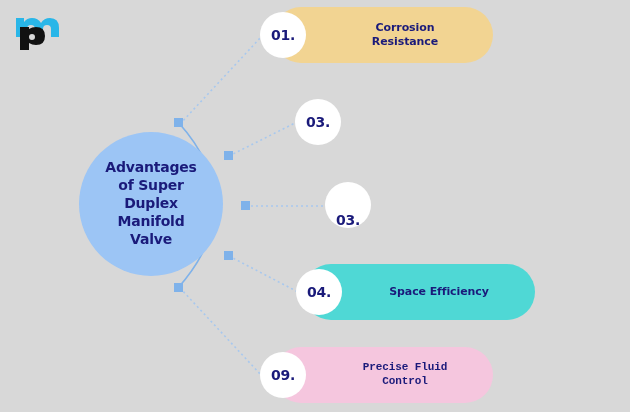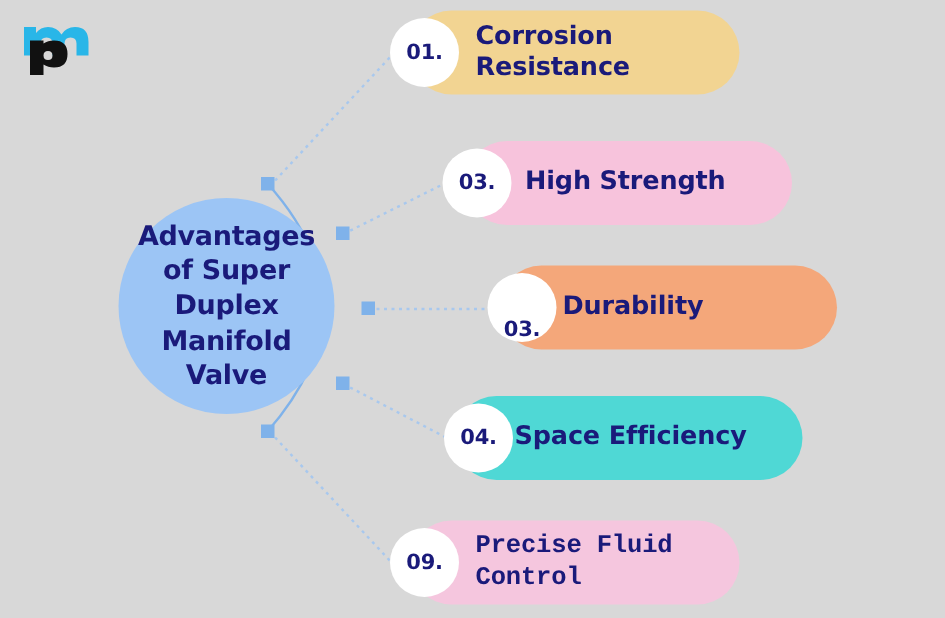--- a/index.html
+++ b/index.html
@@ -46,42 +46,42 @@
     width: 144px;
     height: 144px;
     border-radius: 50%;
     background: #9cc5f5;
     display: flex;
     align-items: center;
     justify-content: center;
   }
   #hub-text {
     color: #1a1a7a;
-    font-size: 18px;
+    font-size: 14px;
     font-weight: bold;
     line-height: 1.28;
     text-align: center;
     letter-spacing: -0.2px;
     white-space: pre-line;
   }
 
   
   .pill {
     position: absolute;
     height: 56px;
     border-radius: 28px;
     display: flex;
     align-items: center;
   }
   .pill-label {
     color: #1a1a7a;
-    font-size: 17px;
+    font-size: 11px;
     font-weight: bold;
     line-height: 1.25;
-    text-align: left;
+    text-align: center;
     width: 100%;
     letter-spacing: -0.1px;
     white-space: pre-line;
   }
 
   
   .badge {
     position: absolute;
     width: 46px;
     height: 46px;
@@ -134,26 +134,20 @@
 of Super
 Duplex
 Manifold
 Valve</div>
   </div>
 
   <div class="pill" style="left: 273px; top: 7px; width: 220px; background: rgb(242, 212, 146);">
     <div class="pill-label" style="padding-left: 44px;">Corrosion
 Resistance</div>
   </div>
-  <div class="pill" style="left: 310px; top: 94px; width: 218px; background: rgb(247, 195, 220);">
-    <div class="pill-label" style="padding-left: 40px;">High Strength</div>
-  </div>
-  <div class="pill" style="left: 333px; top: 177px; width: 225px; background: rgb(244, 167, 122);">
-    <div class="pill-label" style="padding-left: 42px;">Durability</div>
-  </div>
   <div class="pill" style="left: 303px; top: 264px; width: 232px; background: rgb(79, 216, 213);">
     <div class="pill-label" style="padding-left: 40px;">Space Efficiency</div>
   </div>
   <div class="pill" style="left: 273px; top: 347px; width: 220px; background: rgb(245, 198, 222);">
     <div class="pill-label" style="padding-left: 44px; font-family: Liberation Mono, monospace;">Precise Fluid
 Control</div>
   </div>
 
   <div class="badge" style="left: 260px; top: 12px;">
     <span class="badge-num">01.</span>

